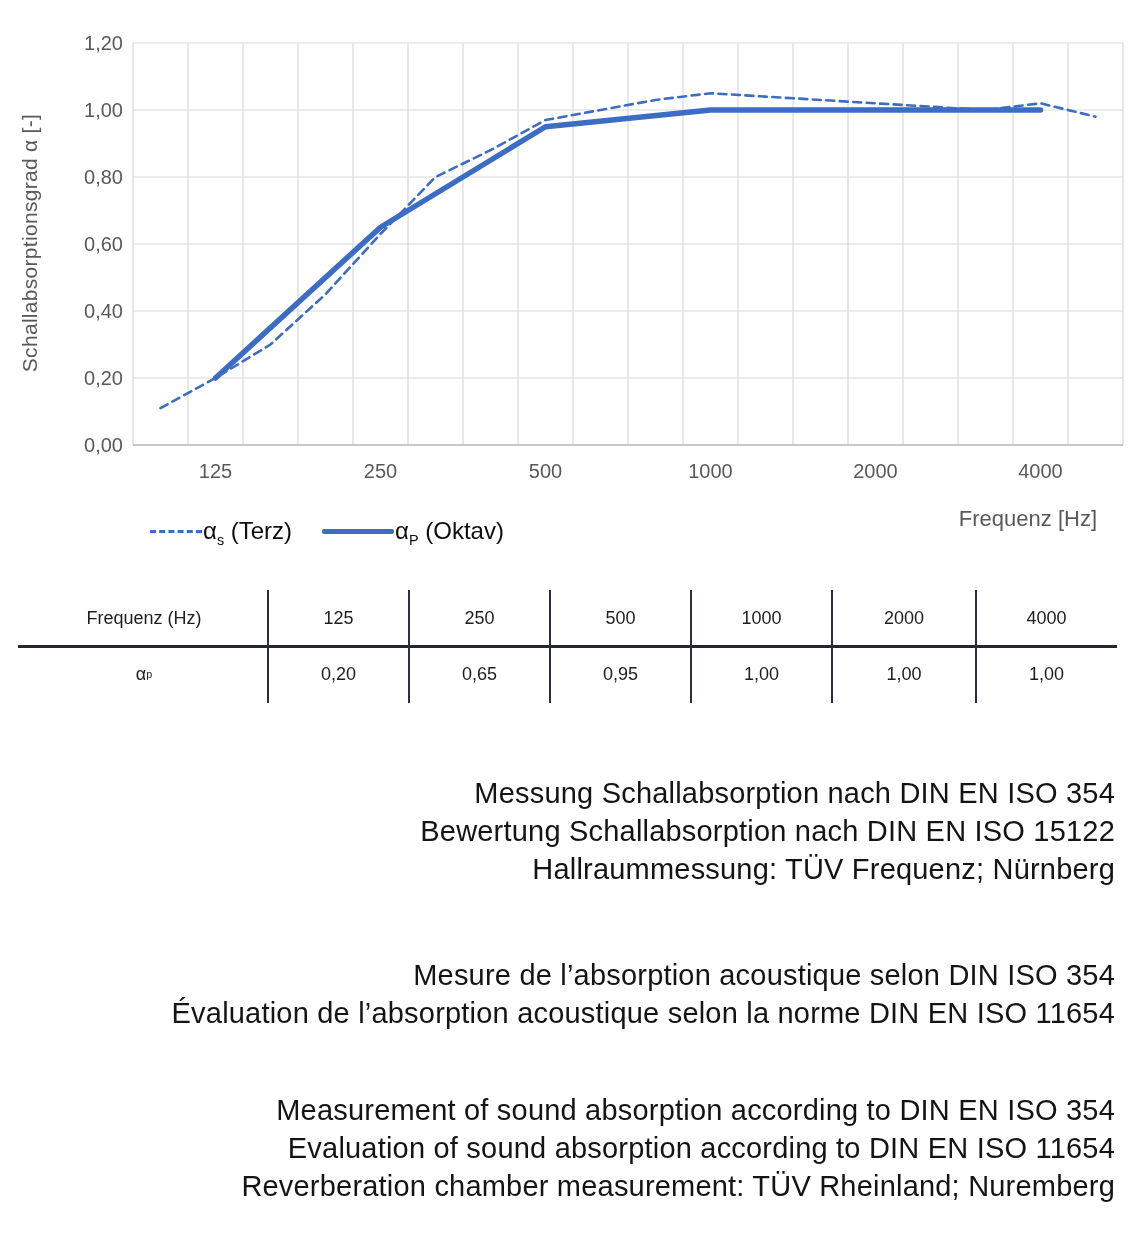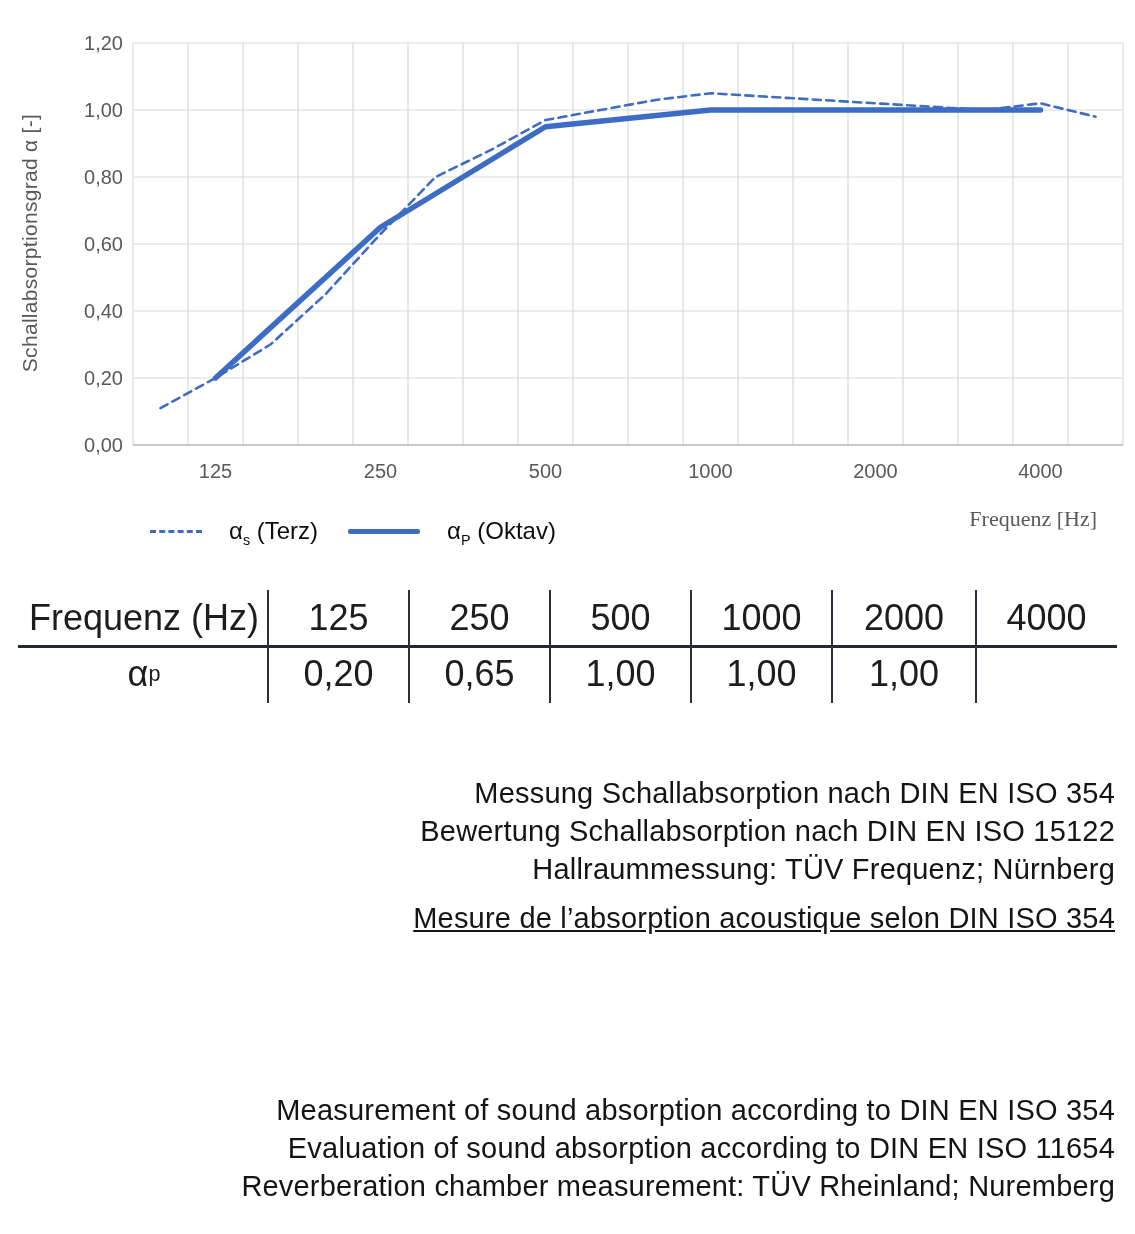--- a/index.html
+++ b/index.html
@@ -10,46 +10,46 @@
   
   .chart-wrap{position:absolute;left:0;top:0;width:1135px;height:560px;}
   #chart-svg{position:absolute;left:0;top:0;}
   .y-title{
     position:absolute;left:30px;top:243px;
     transform:translate(-50%,-50%) rotate(-90deg);
     white-space:nowrap;font-size:21px;color:#595959;letter-spacing:.3px;
   }
   .x-title{
     position:absolute;right:38px;top:506px;
-    font-size:22px;color:#595959;font-family:Liberation Serif, serif;
+    font-size:22px;color:#595959;
   }
   .legend{
     position:absolute;left:150px;top:515px;height:34px;
     display:flex;align-items:center;gap:30px;font-size:24px;color:#0d0d0d;
   }
-  .legend-item{display:flex;align-items:center;gap:27px;}
+  .legend-item{display:flex;align-items:center;gap:1px;}
   .sample-dashed{width:52px;height:0;border-top:3px dashed #3d6cc4;}
   .sample-solid{width:72px;height:5px;background:#3d6cc4;border-radius:2px;}
   .legend sub,.tbl sub{font-size:0.6em;}
   
   .tbl{
     position:absolute;left:20px;top:590px;width:1097px;
     display:grid;grid-template-columns:248px 141px 141px 141px 141px 144px 141px;
-    grid-auto-rows:56px;font-size:36px;color:#1d1d1d;
+    grid-auto-rows:56px;font-size:18px;color:#1d1d1d;
   }
   .tbl .cell{display:flex;align-items:center;justify-content:center;}
   .tbl-hline{position:absolute;left:18px;top:645px;width:1099px;height:3px;background:#222733;}
   .tbl-vline{position:absolute;top:590px;height:113px;width:2px;background:#2a2f3a;}
   
   .note{
     position:absolute;right:20px;text-align:right;
     font-size:29px;line-height:38px;color:#141414;letter-spacing:.2px;white-space:nowrap;
   }
   .note-german{top:774px;margin-left:28px;}
-  .note-french{top:899px;text-decoration:underline;}
+  .note-french{top:956px;}
   .note-english{top:1091px;}
 </style>
 </head>
 <body>
 
 <div class="page">
 
   <div class="chart-wrap">
     <svg id="chart-svg" width="1135" height="560" viewBox="0 0 1135 560">
         <line x1="133" y1="43" x2="133" y2="445" stroke="#d9d9d9" stroke-width="1.2"></line>
@@ -115,39 +115,41 @@
     <div class="cell">500</div>
     <div class="cell">1000</div>
     <div class="cell">2000</div>
     <div class="cell">4000</div>
     <div class="cell">
         <span>α</span>
         <sub>p</sub>
       </div>
     <div class="cell">0,20</div>
     <div class="cell">0,65</div>
+    <div class="cell">0,95</div>
     <div class="cell">1,00</div>
     <div class="cell">1,00</div>
     <div class="cell">1,00</div>
   </div>
   <div class="tbl-hline"></div>
   <div class="tbl-vline" style="left:267px"></div>
   <div class="tbl-vline" style="left:408px"></div>
   <div class="tbl-vline" style="left:549px"></div>
   <div class="tbl-vline" style="left:690px"></div>
   <div class="tbl-vline" style="left:831px"></div>
   <div class="tbl-vline" style="left:975px"></div>
 
   <div class="note note-german">
     <div class="note-line">Messung Schallabsorption nach DIN EN ISO 354</div>
     <div class="note-line">Bewertung Schallabsorption nach DIN EN ISO 15122</div>
     <div class="note-line">Hallraummessung: TÜV Frequenz; Nürnberg</div>
   </div>
   <div class="note note-french">
     <div class="note-line">Mesure de l’absorption acoustique selon DIN ISO 354</div>
+    <div class="note-line">Évaluation de l’absorption acoustique selon la norme DIN EN ISO 11654</div>
   </div>
   <div class="note note-english">
     <div class="note-line">Measurement of sound absorption according to DIN EN ISO 354</div>
     <div class="note-line">Evaluation of sound absorption according to DIN EN ISO 11654</div>
     <div class="note-line">Reverberation chamber measurement: TÜV Rheinland; Nuremberg</div>
   </div>
 
 </div>
 
 </body></html>

